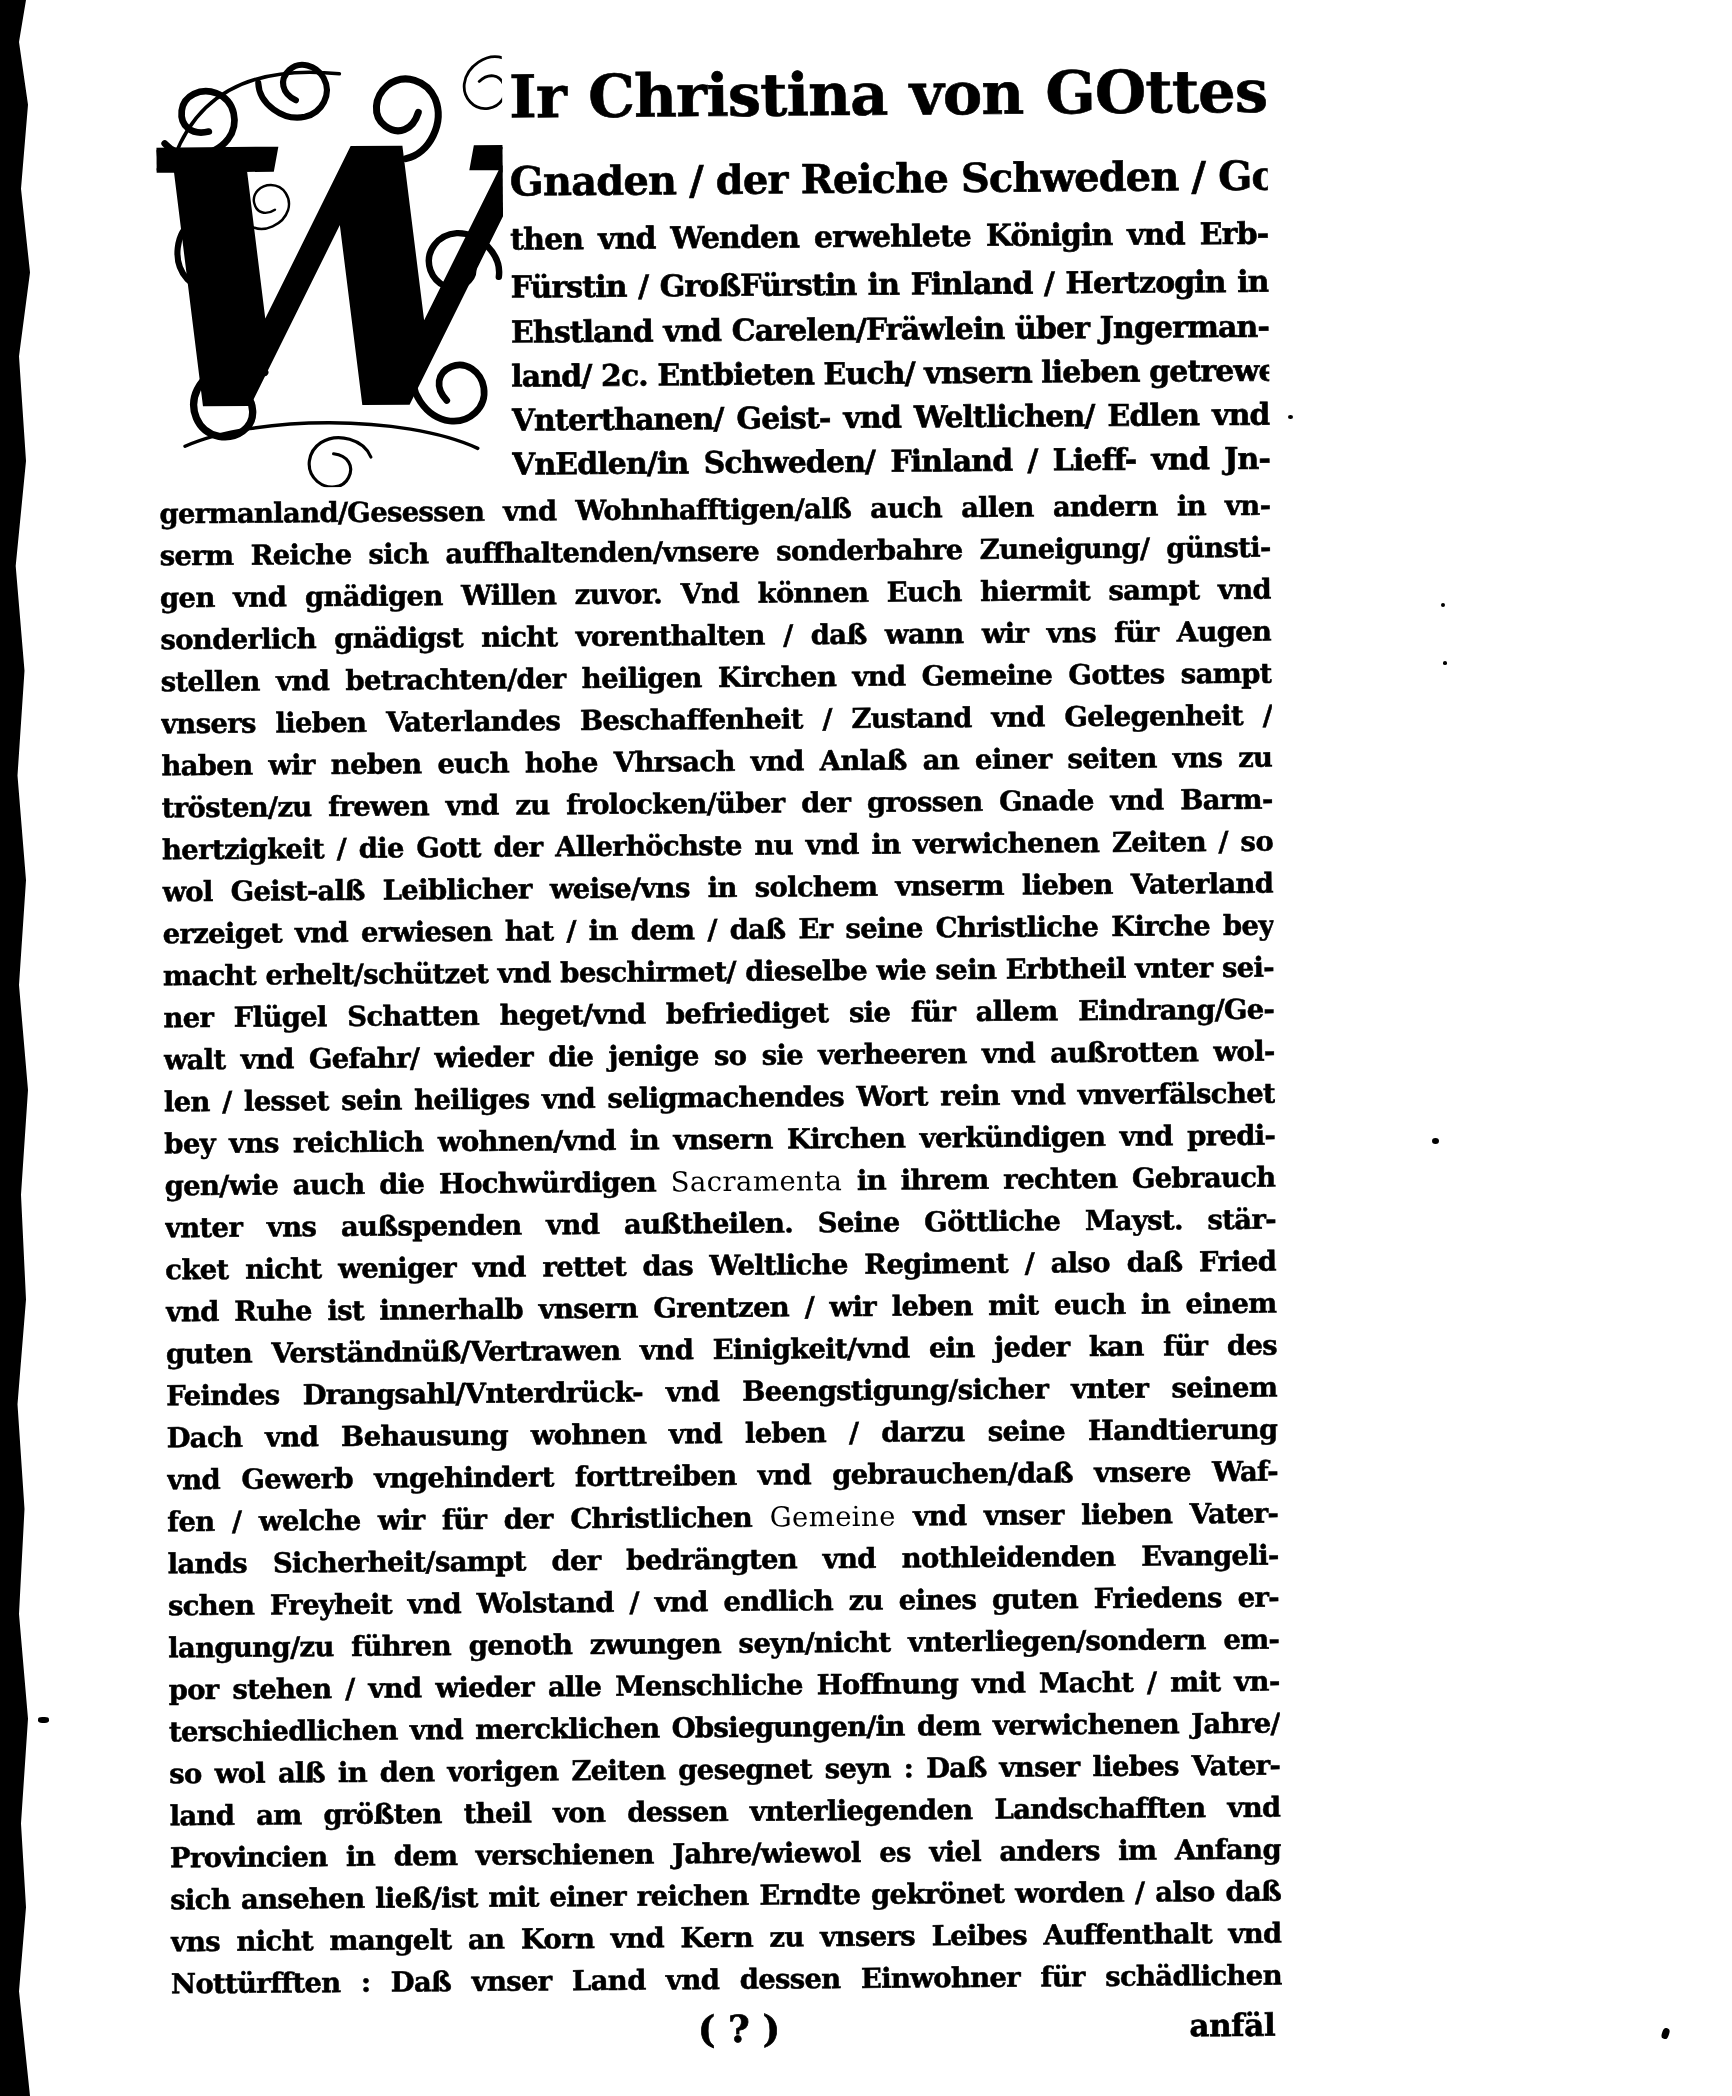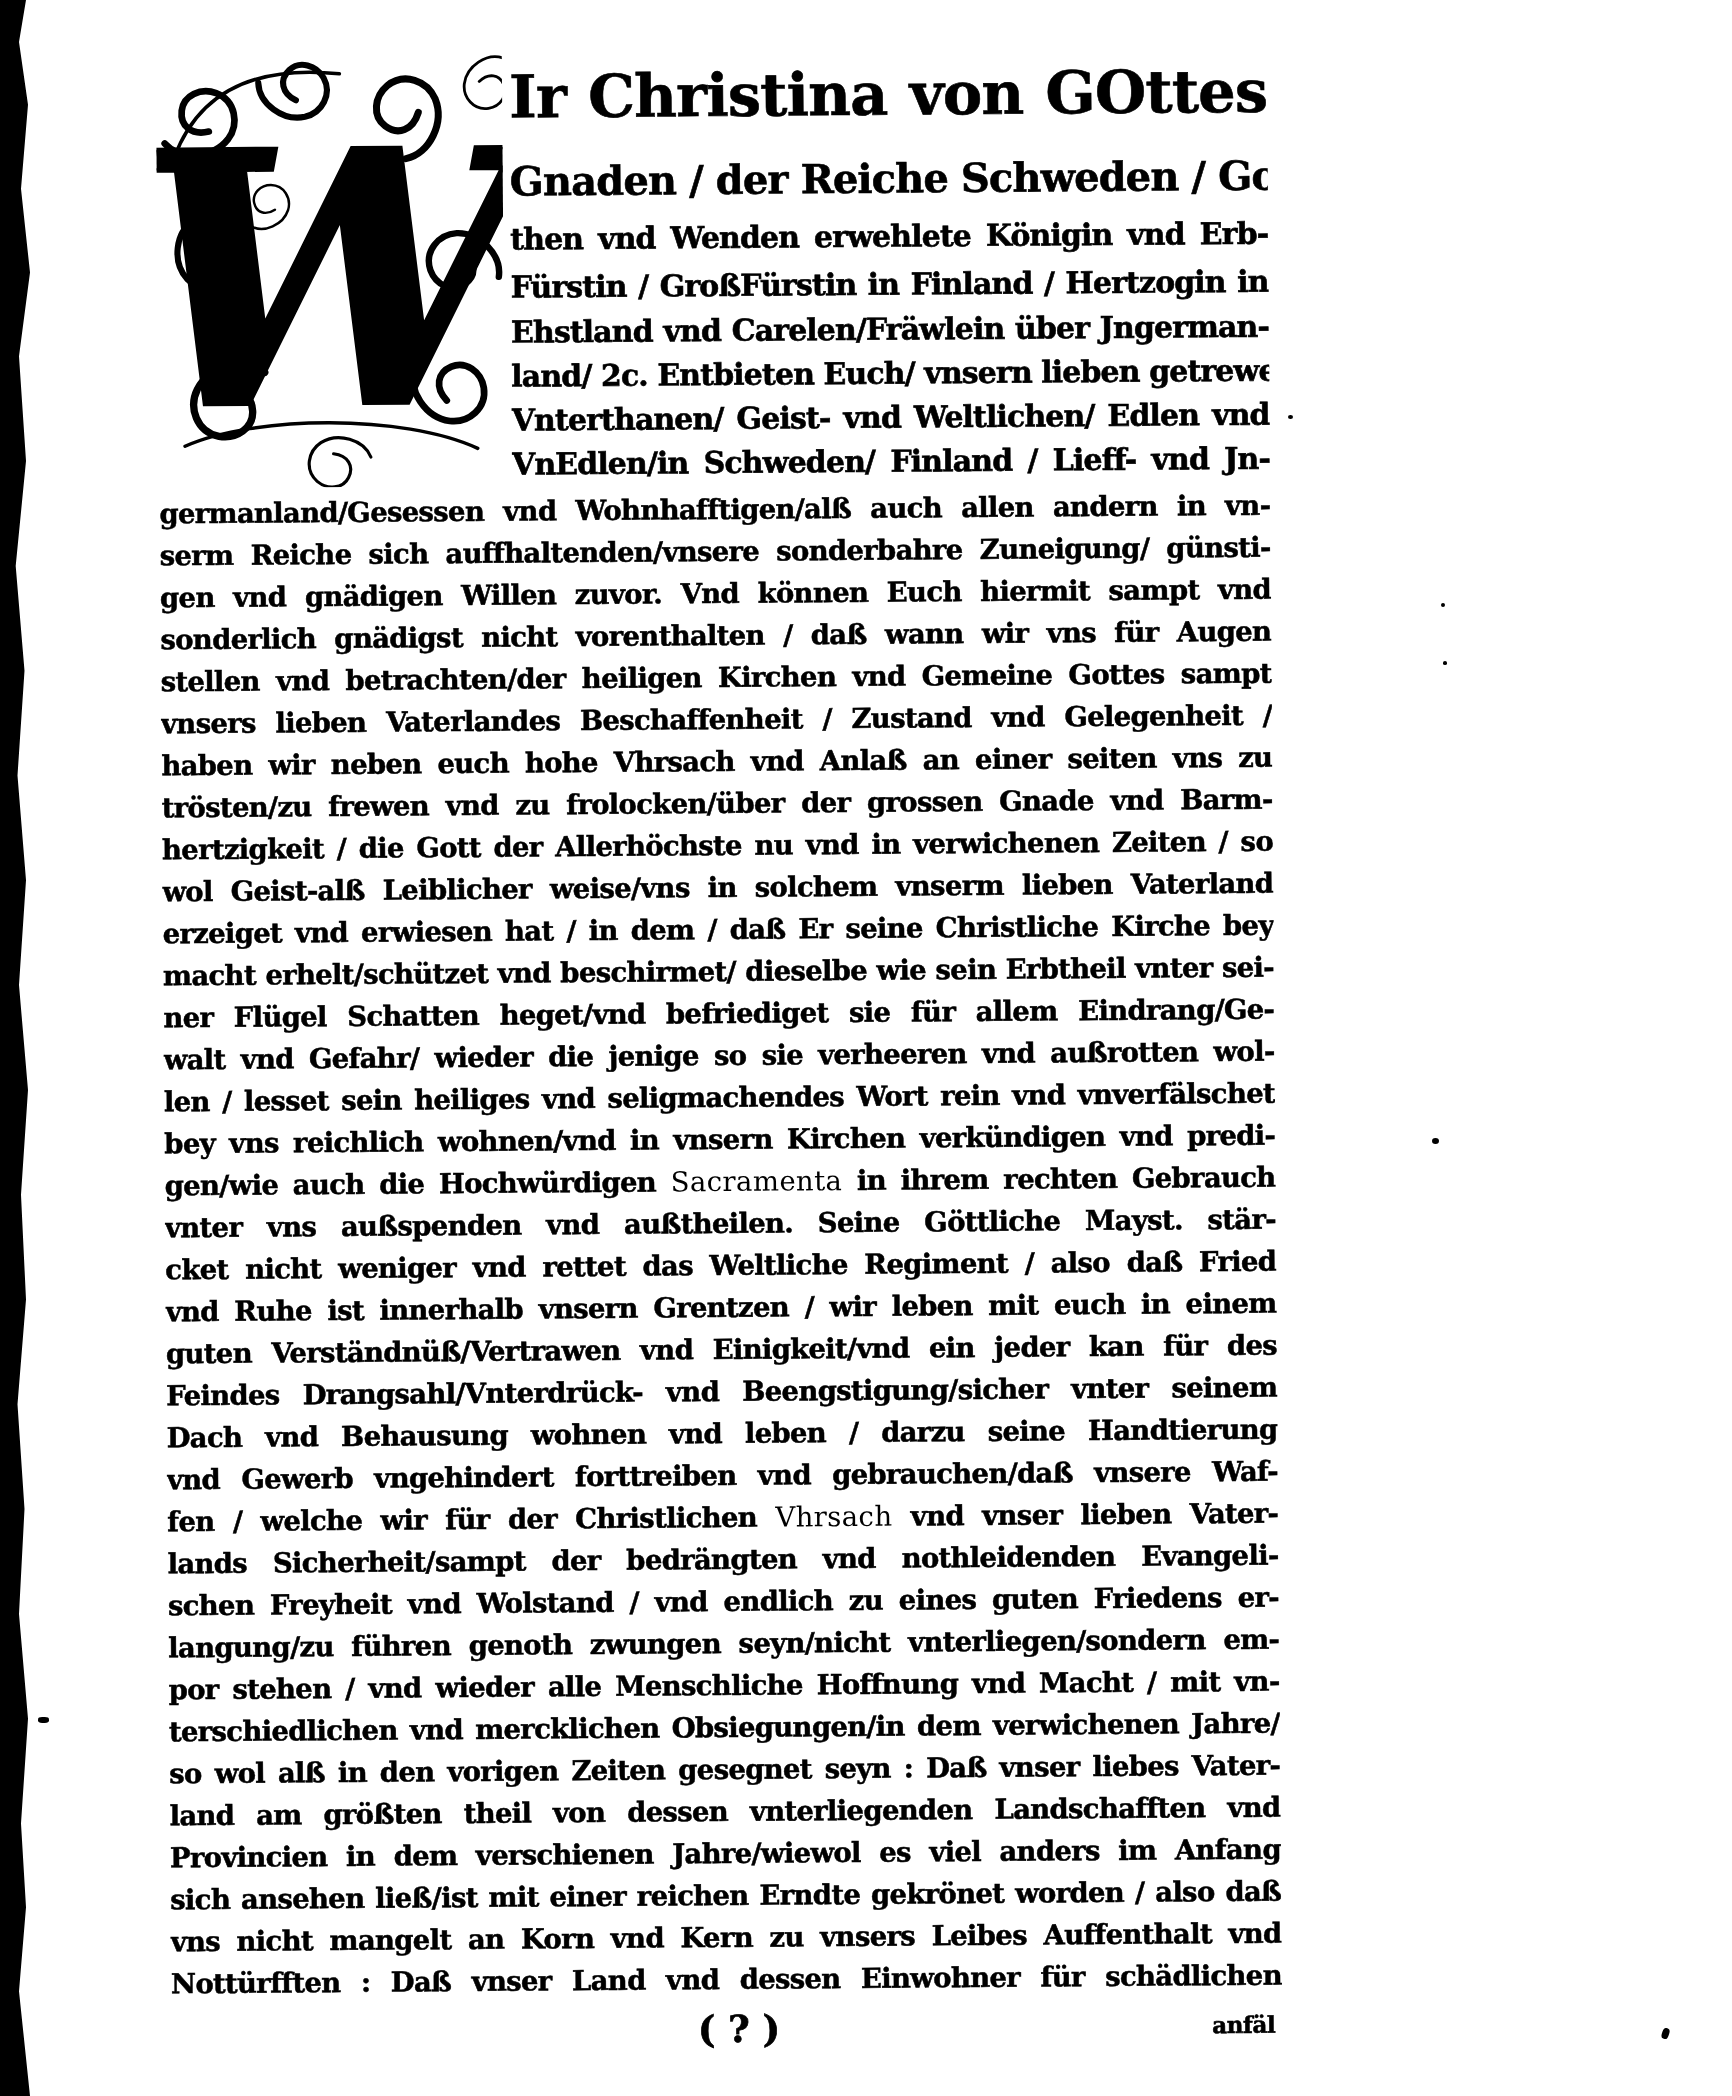--- a/index.html
+++ b/index.html
@@ -52,21 +52,21 @@
   .antiqua{
     font-weight:normal;-webkit-text-stroke:0;letter-spacing:0.4px;
   }
   .footer-row{position:relative;height:56px;margin-top:1.7px;}
   .sig{
     position:absolute;left:0;width:100%;text-align:center;
     font-size:37px;font-weight:bold;line-height:56px;
     -webkit-text-stroke:0.7px #000;padding-left:24.5px;box-sizing:border-box;
   }
   .catchword{
-    position:absolute;right:7px;font-size:23px;font-weight:bold;
+    position:absolute;right:7px;font-size:31px;font-weight:bold;
     line-height:56px;-webkit-text-stroke:0.6px #000;letter-spacing:-0.4px;
   }
 </style>
 </head>
 <body>
 
 <div class="page">
 
   <div class="scan-strip"></div>
 
@@ -131,21 +131,21 @@
         <div class="body-line">len / lesset sein heiliges vnd seligmachendes Wort rein vnd vnverfälschet</div>
         <div class="body-line">bey vns reichlich wohnen/vnd in vnsern Kirchen verkündigen vnd predi-</div>
         <div class="body-line">gen/wie auch die Hochwürdigen <span class="antiqua">Sacramenta</span> in ihrem rechten Gebrauch</div>
         <div class="body-line">vnter vns außspenden vnd außtheilen.   Seine Göttliche Mayst. stär-</div>
         <div class="body-line">cket nicht weniger vnd rettet das Weltliche Regiment / also daß Fried</div>
         <div class="body-line">vnd Ruhe ist innerhalb vnsern Grentzen / wir leben mit euch in einem</div>
         <div class="body-line">guten Verständnüß/Vertrawen vnd Einigkeit/vnd ein jeder kan für des</div>
         <div class="body-line">Feindes Drangsahl/Vnterdrück- vnd Beengstigung/sicher vnter seinem</div>
         <div class="body-line">Dach vnd Behausung wohnen vnd leben / darzu seine Handtierung</div>
         <div class="body-line">vnd Gewerb vngehindert forttreiben vnd gebrauchen/daß vnsere Waf-</div>
-        <div class="body-line">fen / welche wir für der Christlichen <span class="antiqua">Vhrsach</span> vnd vnser lieben Vater-</div>
+        <div class="body-line">fen / welche wir für der Christlichen <span class="antiqua">Gemeine</span> vnd vnser lieben Vater-</div>
         <div class="body-line">lands Sicherheit/sampt der bedrängten vnd nothleidenden Evangeli-</div>
         <div class="body-line">schen Freyheit vnd Wolstand /  vnd endlich zu eines guten Friedens er-</div>
         <div class="body-line">langung/zu führen genoth zwungen seyn/nicht vnterliegen/sondern em-</div>
         <div class="body-line">por stehen / vnd wieder alle Menschliche Hoffnung vnd Macht / mit vn-</div>
         <div class="body-line">terschiedlichen vnd mercklichen Obsiegungen/in dem verwichenen Jahre/</div>
         <div class="body-line">so wol alß in den vorigen Zeiten gesegnet seyn : Daß vnser liebes Vater-</div>
         <div class="body-line">land am größten theil von dessen vnterliegenden Landschafften vnd</div>
         <div class="body-line">Provincien in dem verschienen Jahre/wiewol es viel anders im Anfang</div>
         <div class="body-line">sich ansehen ließ/ist mit einer reichen Erndte gekrönet worden / also daß</div>
         <div class="body-line">vns nicht mangelt an Korn vnd Kern zu vnsers Leibes Auffenthalt vnd</div>

